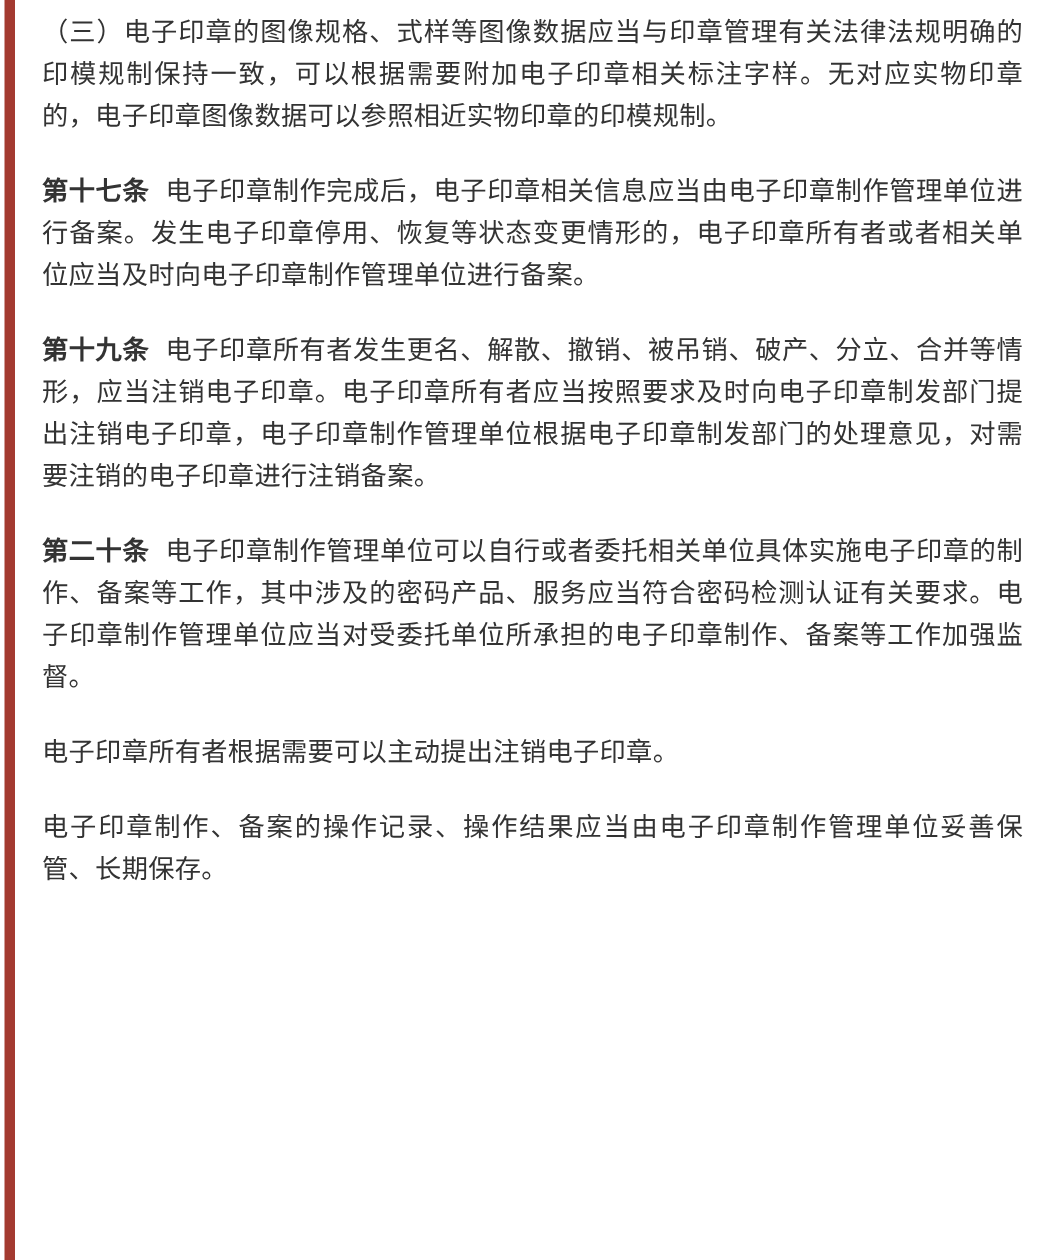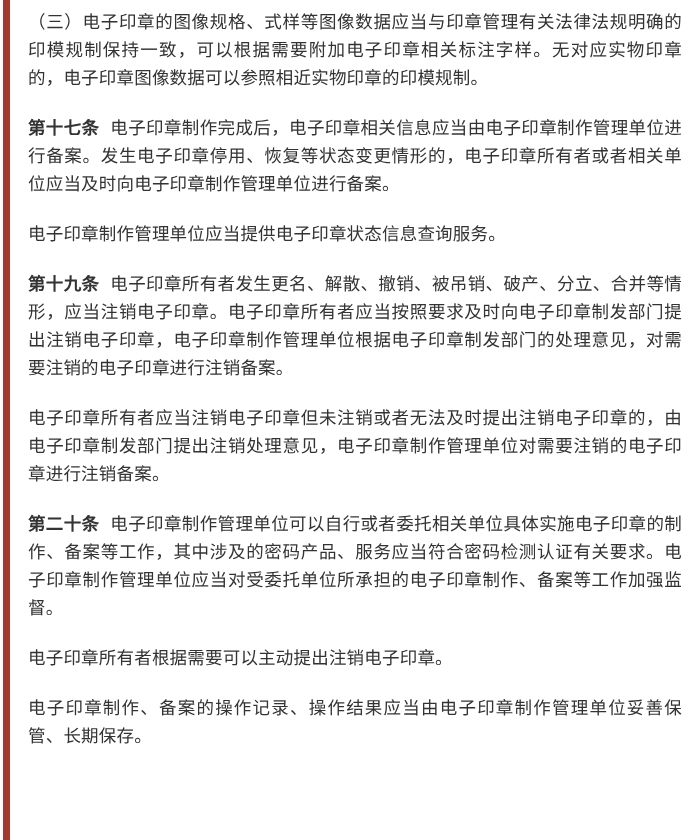--- a/index.html
+++ b/index.html
@@ -50,20 +50,18 @@
   }
 </style>
 </head>
 <body>
 
 <div class="page">
   <div class="accent-bar"></div>
   <div class="content">
       <p class="para"><span>（三）电子印章的图像规格、式样等图像数据应当与印章管理有关法律法规明确的印模规制保持一致，可以根据需要附加电子印章相关标注字样。无对应实物印章的，电子印章图像数据可以参照相近实物印章的印模规制。</span></p>
       <p class="para"><strong class="article-number">第十七条</strong><span>电子印章制作完成后，电子印章相关信息应当由电子印章制作管理单位进行备案。发生电子印章停用、恢复等状态变更情形的，电子印章所有者或者相关单位应当及时向电子印章制作管理单位进行备案。</span></p>
-      <p class="para"><span>电子印章制作管理单位应当提供电子印章状态信息查询服务。</span></p>
       <p class="para"><strong class="article-number">第十九条</strong><span>电子印章所有者发生更名、解散、撤销、被吊销、破产、分立、合并等情形，应当注销电子印章。电子印章所有者应当按照要求及时向电子印章制发部门提出注销电子印章，电子印章制作管理单位根据电子印章制发部门的处理意见，对需要注销的电子印章进行注销备案。</span></p>
-      <p class="para"><span>电子印章所有者应当注销电子印章但未注销或者无法及时提出注销电子印章的，由电子印章制发部门提出注销处理意见，电子印章制作管理单位对需要注销的电子印章进行注销备案。</span></p>
       <p class="para"><strong class="article-number">第二十条</strong><span>电子印章制作管理单位可以自行或者委托相关单位具体实施电子印章的制作、备案等工作，其中涉及的密码产品、服务应当符合密码检测认证有关要求。电子印章制作管理单位应当对受委托单位所承担的电子印章制作、备案等工作加强监督。</span></p>
       <p class="para"><span>电子印章所有者根据需要可以主动提出注销电子印章。</span></p>
       <p class="para"><span>电子印章制作、备案的操作记录、操作结果应当由电子印章制作管理单位妥善保管、长期保存。</span></p>
     </div>
 </div>
 
 </body></html>

